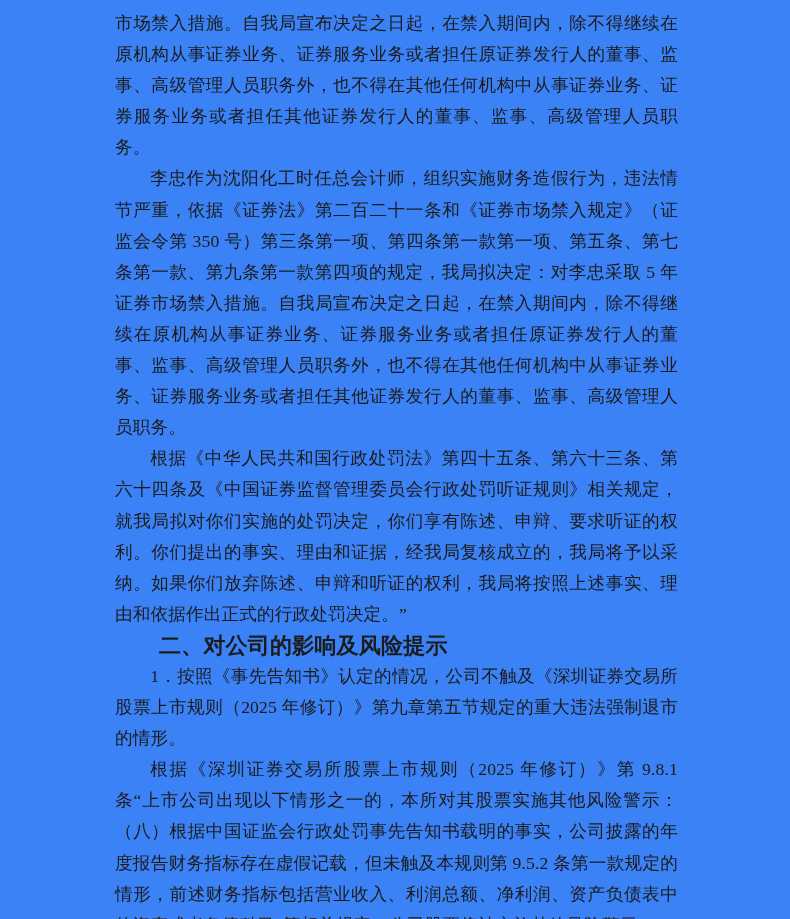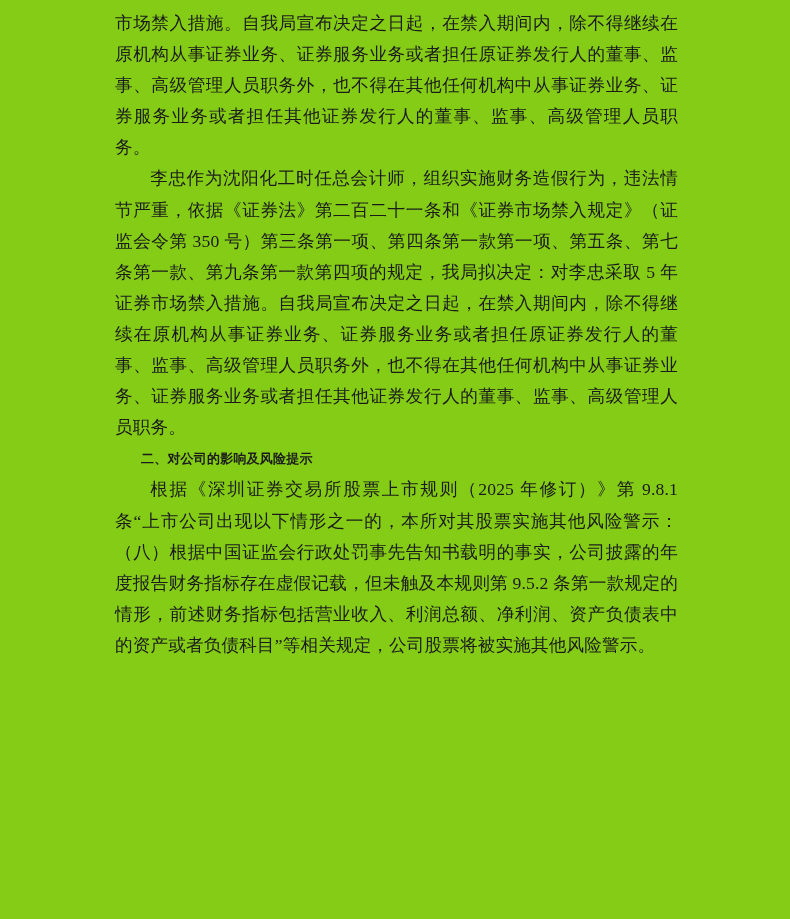--- a/index.html
+++ b/index.html
@@ -12,21 +12,21 @@
     height: 919px;
     overflow: hidden;
     font-family: "Liberation Serif", "DejaVu Serif", serif;
     color: #1b1b1b;
     -webkit-font-smoothing: antialiased;
   }
   #page {
     position: relative;
     width: 790px;
     height: 919px;
-    background: #84cc16;
+    background: #3b82f6;
     box-sizing: border-box;
     padding: 8px 120px 0 115px;
   }
   .doc-body {
     width: 563px;
   }
   p.para {
     margin: 0;
     font-size: 17.6px;
     line-height: 31.1px;
@@ -35,38 +35,40 @@
     letter-spacing: 0.15px;
     text-indent: 2em;
     word-break: break-all;
     overflow-wrap: break-word;
   }
   p.para.noindent {
     text-indent: 0;
   }
   p.heading {
     margin: 0;
-    font-size: 13px;
+    font-size: 22px;
     line-height: 31.1px;
     font-weight: bold;
     text-indent: 2em;
     letter-spacing: 0.2px;
     text-align: left;
   }
 </style>
 </head>
 <body>
 
 <div id="page">
   <div class="doc-body">
 
     <p class="para noindent">市场禁入措施。自我局宣布决定之日起，在禁入期间内，除不得继续在原机构从事证券业务、证券服务业务或者担任原证券发行人的董事、监事、高级管理人员职务外，也不得在其他任何机构中从事证券业务、证券服务业务或者担任其他证券发行人的董事、监事、高级管理人员职务。</p>
 
     <p class="para">李忠作为沈阳化工时任总会计师，组织实施财务造假行为，违法情节严重，依据《证券法》第二百二十一条和《证券市场禁入规定》（证监会令第 350 号）第三条第一项、第四条第一款第一项、第五条、第七条第一款、第九条第一款第四项的规定，我局拟决定：对李忠采取 5 年证券市场禁入措施。自我局宣布决定之日起，在禁入期间内，除不得继续在原机构从事证券业务、证券服务业务或者担任原证券发行人的董事、监事、高级管理人员职务外，也不得在其他任何机构中从事证券业务、证券服务业务或者担任其他证券发行人的董事、监事、高级管理人员职务。</p>
 
+    <p class="para">根据《中华人民共和国行政处罚法》第四十五条、第六十三条、第六十四条及《中国证券监督管理委员会行政处罚听证规则》相关规定，就我局拟对你们实施的处罚决定，你们享有陈述、申辩、要求听证的权利。你们提出的事实、理由和证据，经我局复核成立的，我局将予以采纳。如果你们放弃陈述、申辩和听证的权利，我局将按照上述事实、理由和依据作出正式的行政处罚决定。”</p>
 
     <p class="heading">二、对公司的影响及风险提示</p>
 
+    <p class="para">1．按照《事先告知书》认定的情况，公司不触及《深圳证券交易所股票上市规则（2025 年修订）》第九章第五节规定的重大违法强制退市的情形。</p>
 
     <p class="para">根据《深圳证券交易所股票上市规则（2025 年修订）》第 9.8.1 条“上市公司出现以下情形之一的，本所对其股票实施其他风险警示：（八）根据中国证监会行政处罚事先告知书载明的事实，公司披露的年度报告财务指标存在虚假记载，但未触及本规则第 9.5.2 条第一款规定的情形，前述财务指标包括营业收入、利润总额、净利润、资产负债表中的资产或者负债科目”等相关规定，公司股票将被实施其他风险警示。</p>
 
   </div>
 </div>
 
 </body></html>

